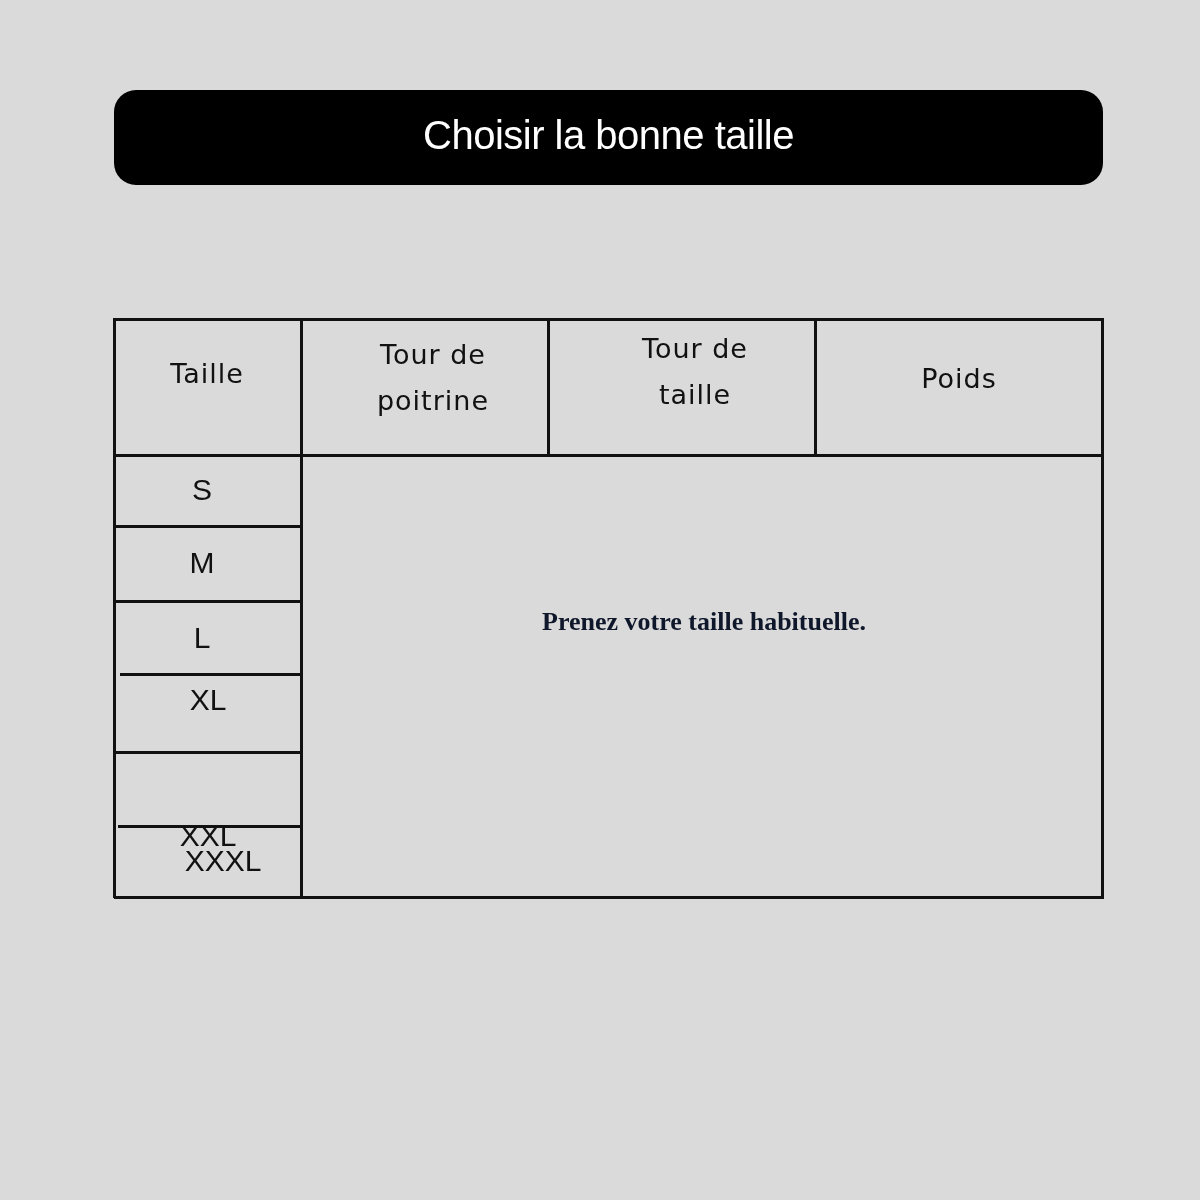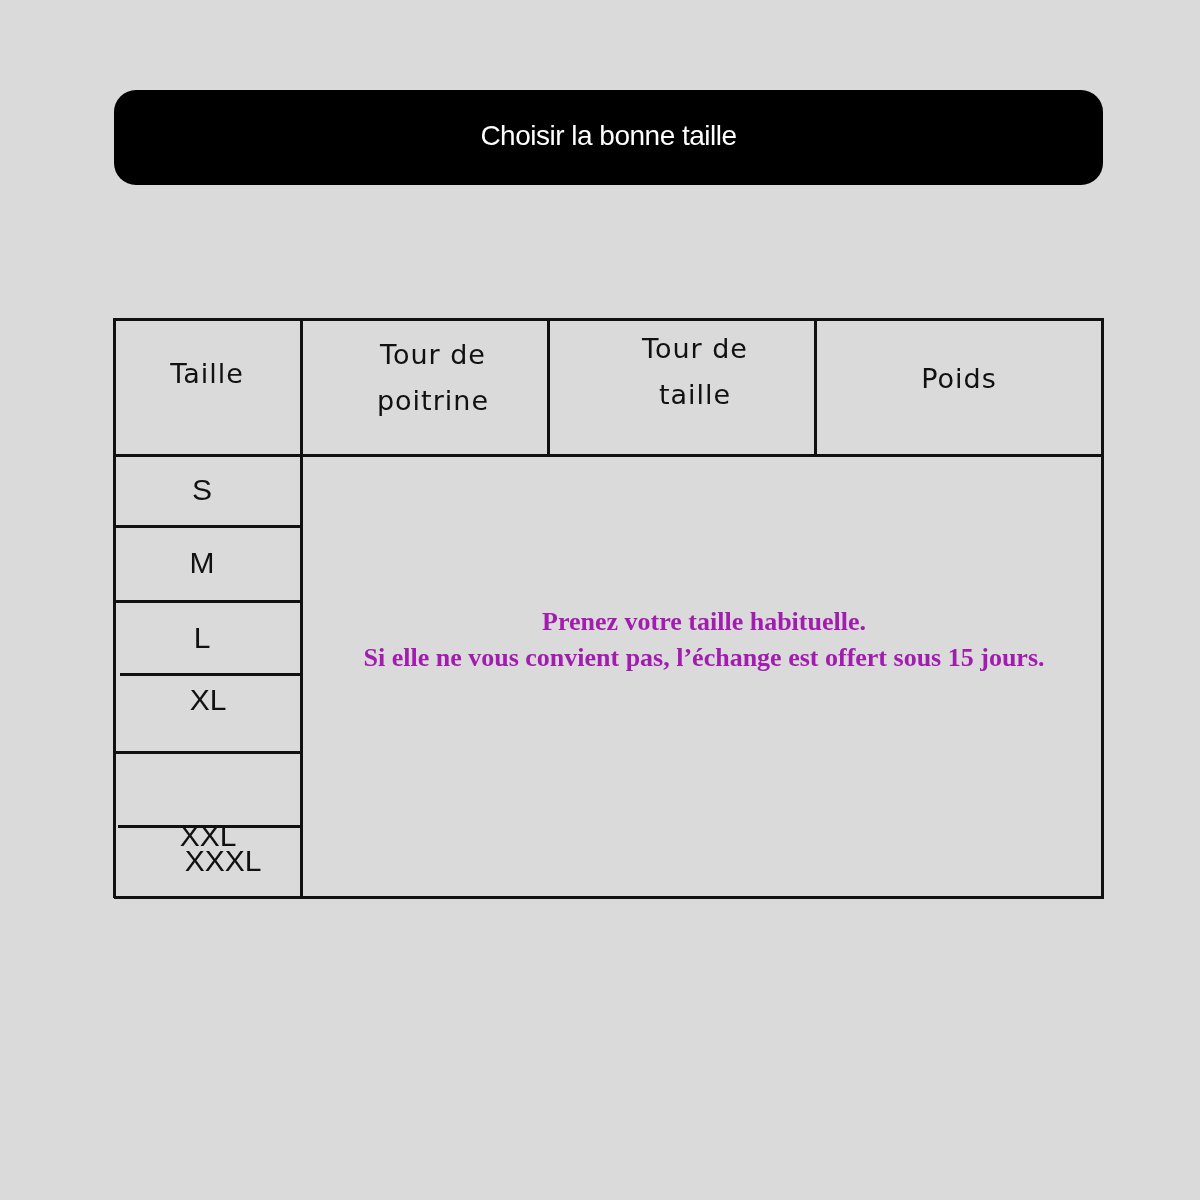--- a/index.html
+++ b/index.html
@@ -20,21 +20,21 @@
       height: 95px;
       background: #000000;
       border-radius: 22px;
       display: flex;
       align-items: center;
       justify-content: center;
     }
     .title-banner span {
       color: #ffffff;
       font-family: "Liberation Sans", sans-serif;
-      font-size: 28px;
+      font-size: 40px;
       letter-spacing: -0.5px;
       margin-top: -4px;
     }
 
     .ln { position: absolute; background: #111111; }
     .h { height: 2.5px; }
     .v { width: 2.5px; }
 
     .cell-text {
       position: absolute;
@@ -57,21 +57,21 @@
     .note {
       position: absolute;
       left: 305px;
       top: 604px;
       width: 798px;
       text-align: center;
       font-family: "Liberation Serif", serif;
       font-weight: bold;
       font-size: 26px;
       line-height: 36px;
-      color: #a21caf;
+      color: #0f172a;
     }
     .note span { display: block; }
   </style>
 </head>
 <body>
 
 <div class="title-banner">
   <span>Choisir la bonne taille</span>
 </div>
 
@@ -123,15 +123,14 @@
   </div>
   <div class="cell-text size" style="left:120px; top:794px; width:176px; height:84px;">
     <span>XXL</span>
   </div>
   <div class="cell-text size" style="left:114px; top:828px; width:178px; height:66px;padding-left:20px;">
     <span>XXXL</span>
   </div>
 
   <div class="note">
     <span>Prenez votre taille habituelle.</span>
-    <span>Si elle ne vous convient pas, l’échange est offert sous 15 jours.</span>
   </div>
 </div>
 
 </body></html>

